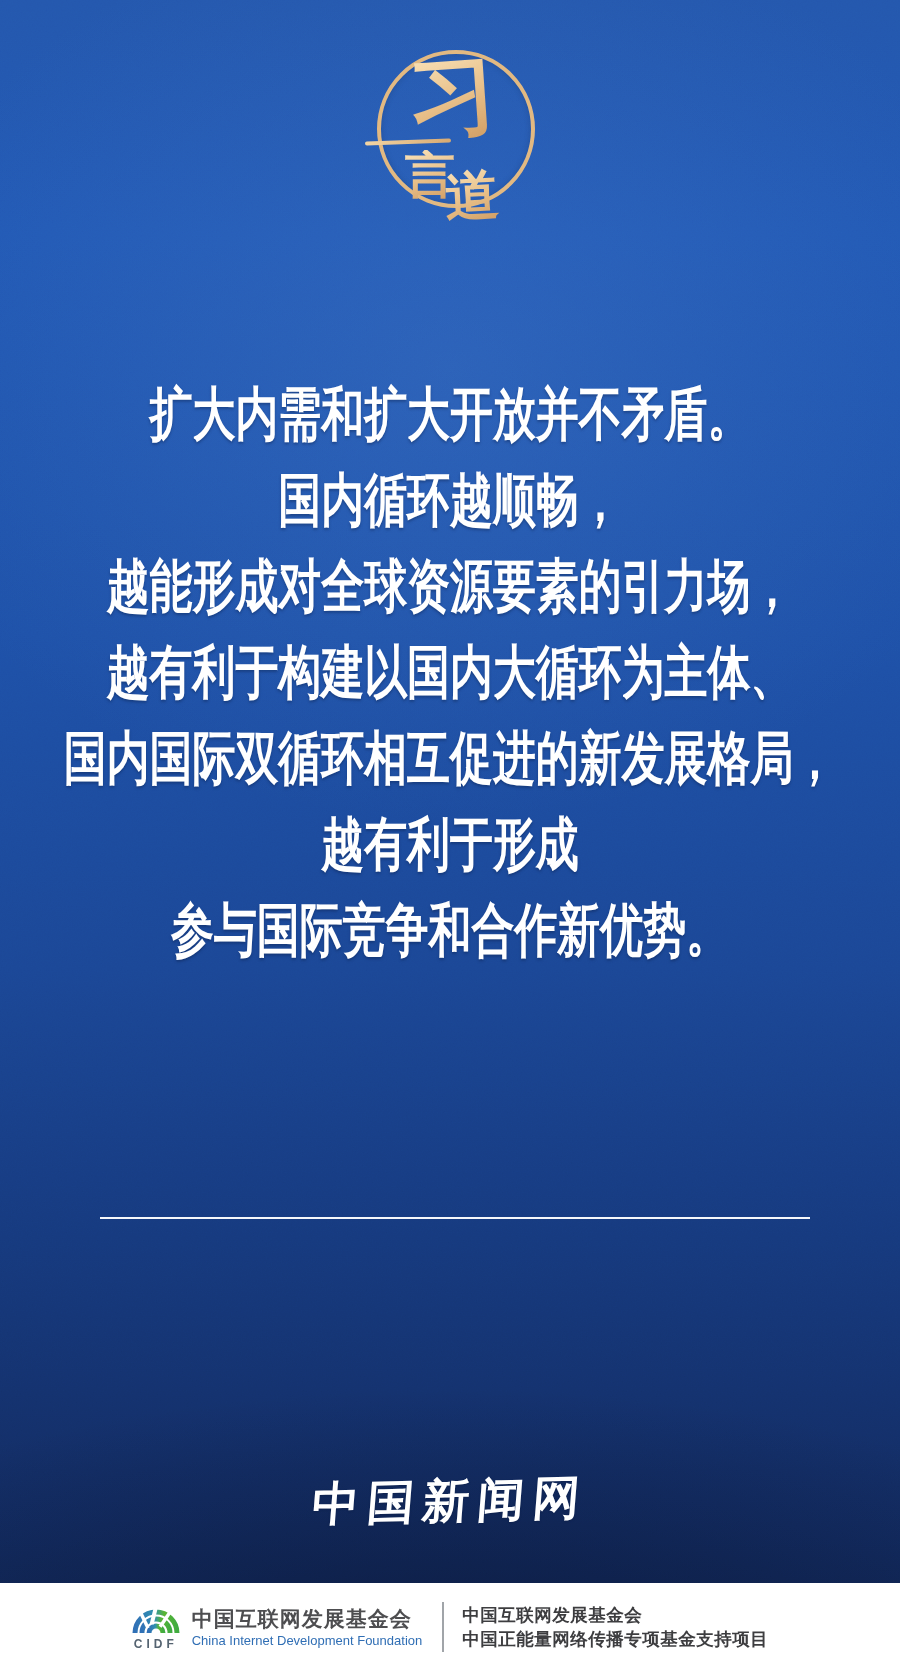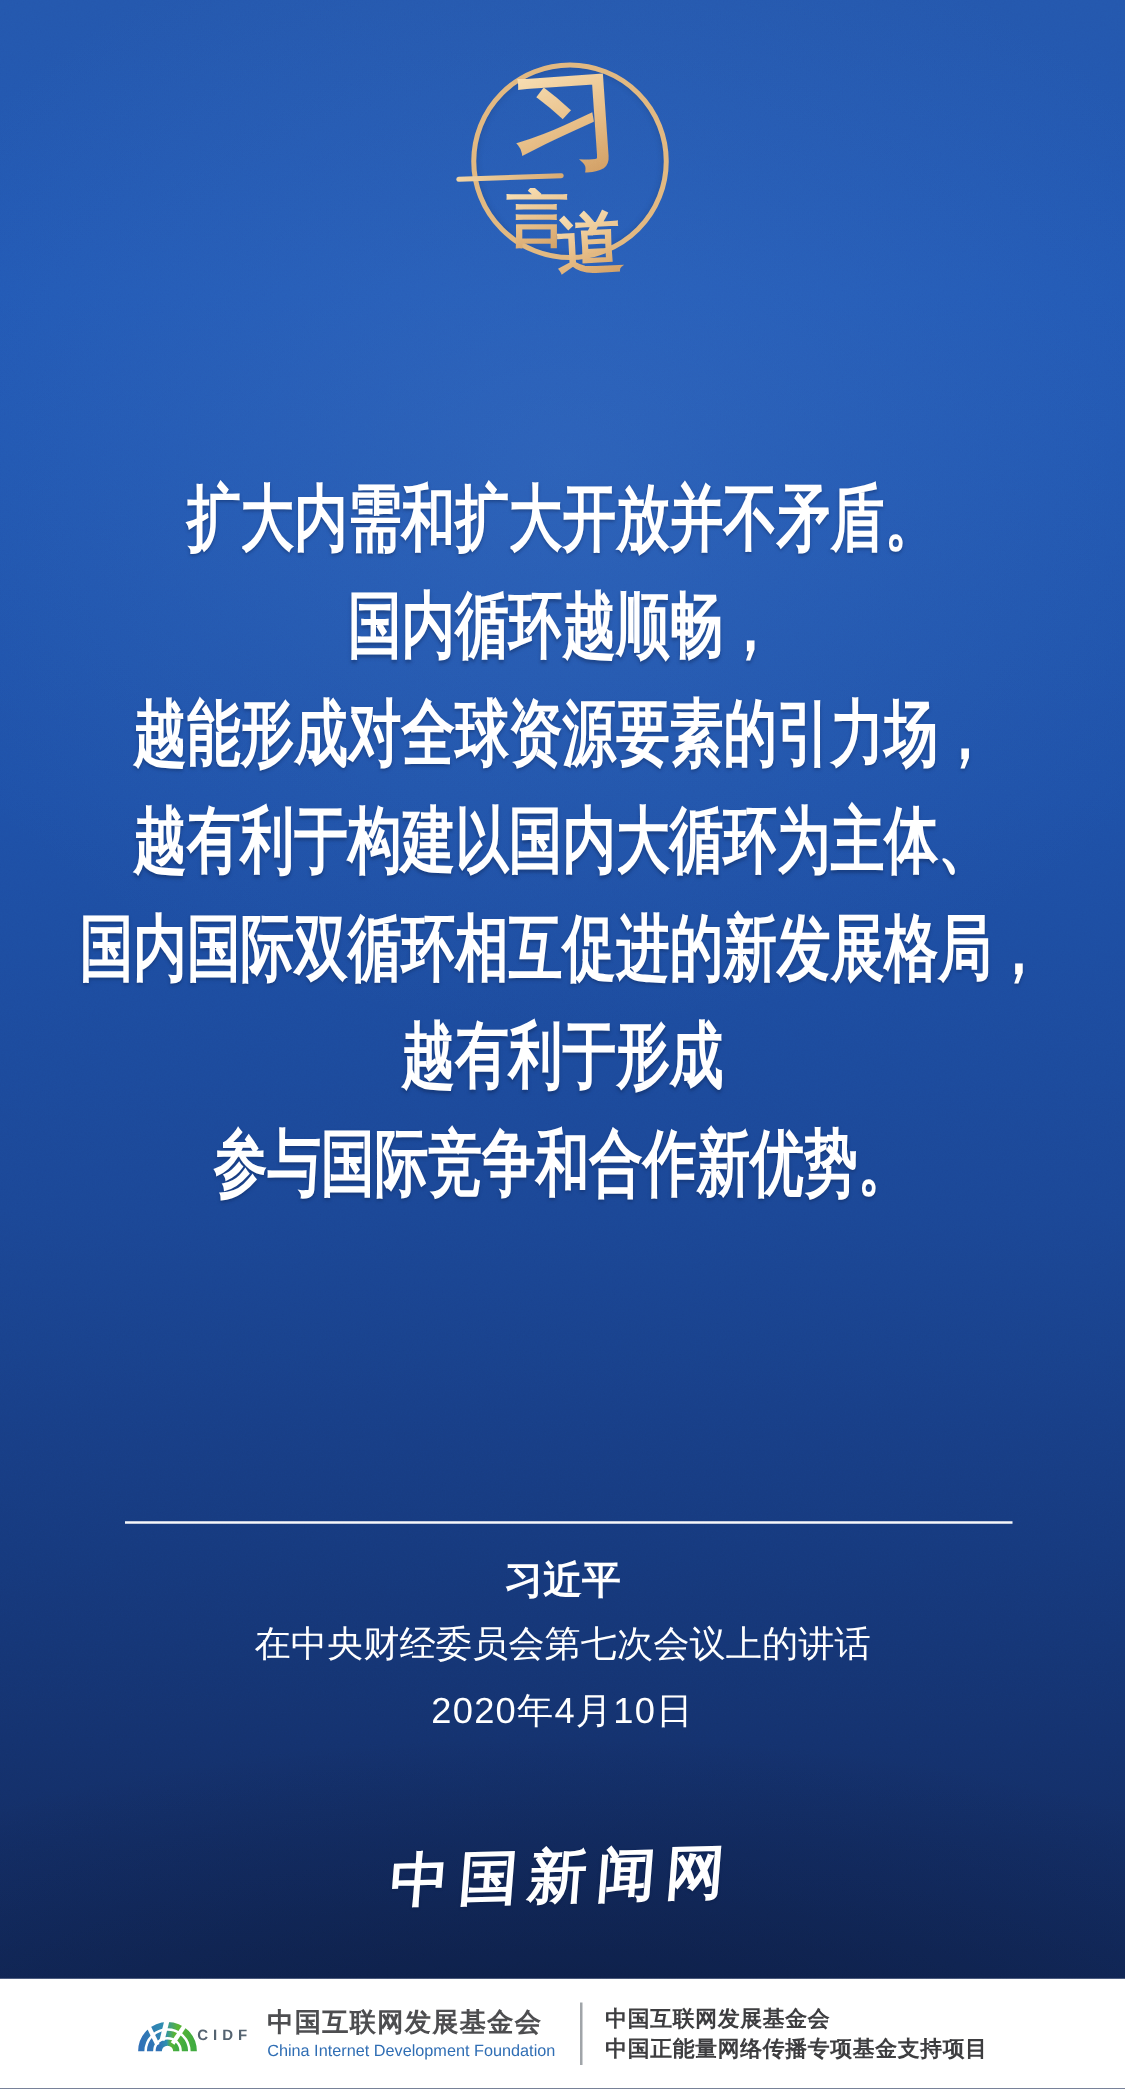--- a/index.html
+++ b/index.html
@@ -42,21 +42,21 @@
 
   
   .brand{position:absolute;left:0;top:1470px;width:900px;text-align:center;color:#ffffff;}
   .brand-name{font-size:47px;font-weight:700;letter-spacing:8px;transform:skewX(-6deg) rotate(-1.5deg);
     font-family:"DejaVu Serif","Liberation Serif",serif;text-shadow:0 1px 2px rgba(10,25,60,.4);}
   .brand-url{margin-top:10px;font-size:15px;font-weight:700;letter-spacing:3.5px;color:#eef2f8;}
 
   
   .footer{position:absolute;left:0;top:1583px;width:900px;height:88px;background:#ffffff;
     display:flex;align-items:center;justify-content:center;}
-  .f-left{display:flex;flex-direction:row;align-items:center;margin-right:12px;}
+  .f-left{display:flex;flex-direction:column;align-items:center;margin-right:12px;}
   .f-cidf{margin-top:2px;font-size:12px;font-weight:700;letter-spacing:4px;color:#53616e;}
   .f-mid{display:flex;flex-direction:column;align-items:flex-start;}
   .f-cn{font-size:21px;font-weight:700;color:#4c4c4e;letter-spacing:1px;line-height:26px;}
   .f-en{font-size:13px;font-weight:500;color:#2e6cb3;line-height:17px;}
   .f-vline{width:2px;height:50px;background:#9fa3a7;margin:0 18px 0 20px;}
   .f-right{display:flex;flex-direction:column;}
   .f-r1,.f-r2{font-size:17.5px;font-weight:700;color:#3c3c3e;line-height:24px;letter-spacing:.5px;}
 </style>
 </head>
 <body>
@@ -76,25 +76,20 @@
     <div class="quote-line">扩大内需和扩大开放并不矛盾。</div>
     <div class="quote-line">国内循环越顺畅，</div>
     <div class="quote-line">越能形成对全球资源要素的引力场，</div>
     <div class="quote-line">越有利于构建以国内大循环为主体、</div>
     <div class="quote-line">国内国际双循环相互促进的新发展格局，</div>
     <div class="quote-line">越有利于形成</div>
     <div class="quote-line">参与国际竞争和合作新优势。</div>
   </div>
 
   <div class="attr-divider"></div>
-  <div class="attribution">
-    <div class="attr-speaker">习近平</div>
-    <div class="attr-source">在中央财经委员会第七次会议上的讲话</div>
-    <div class="attr-date">2020年4月10日</div>
-  </div>
 
   <div class="brand">
     <div class="brand-name">中国新闻网</div>
   </div>
 
   <div class="footer">
     <div class="f-left">
       <svg width="48" height="32" viewBox="0 0 48 32">
         <defs>
           <linearGradient id="cidfg" x1="0" y1="0" x2="1" y2="0">

